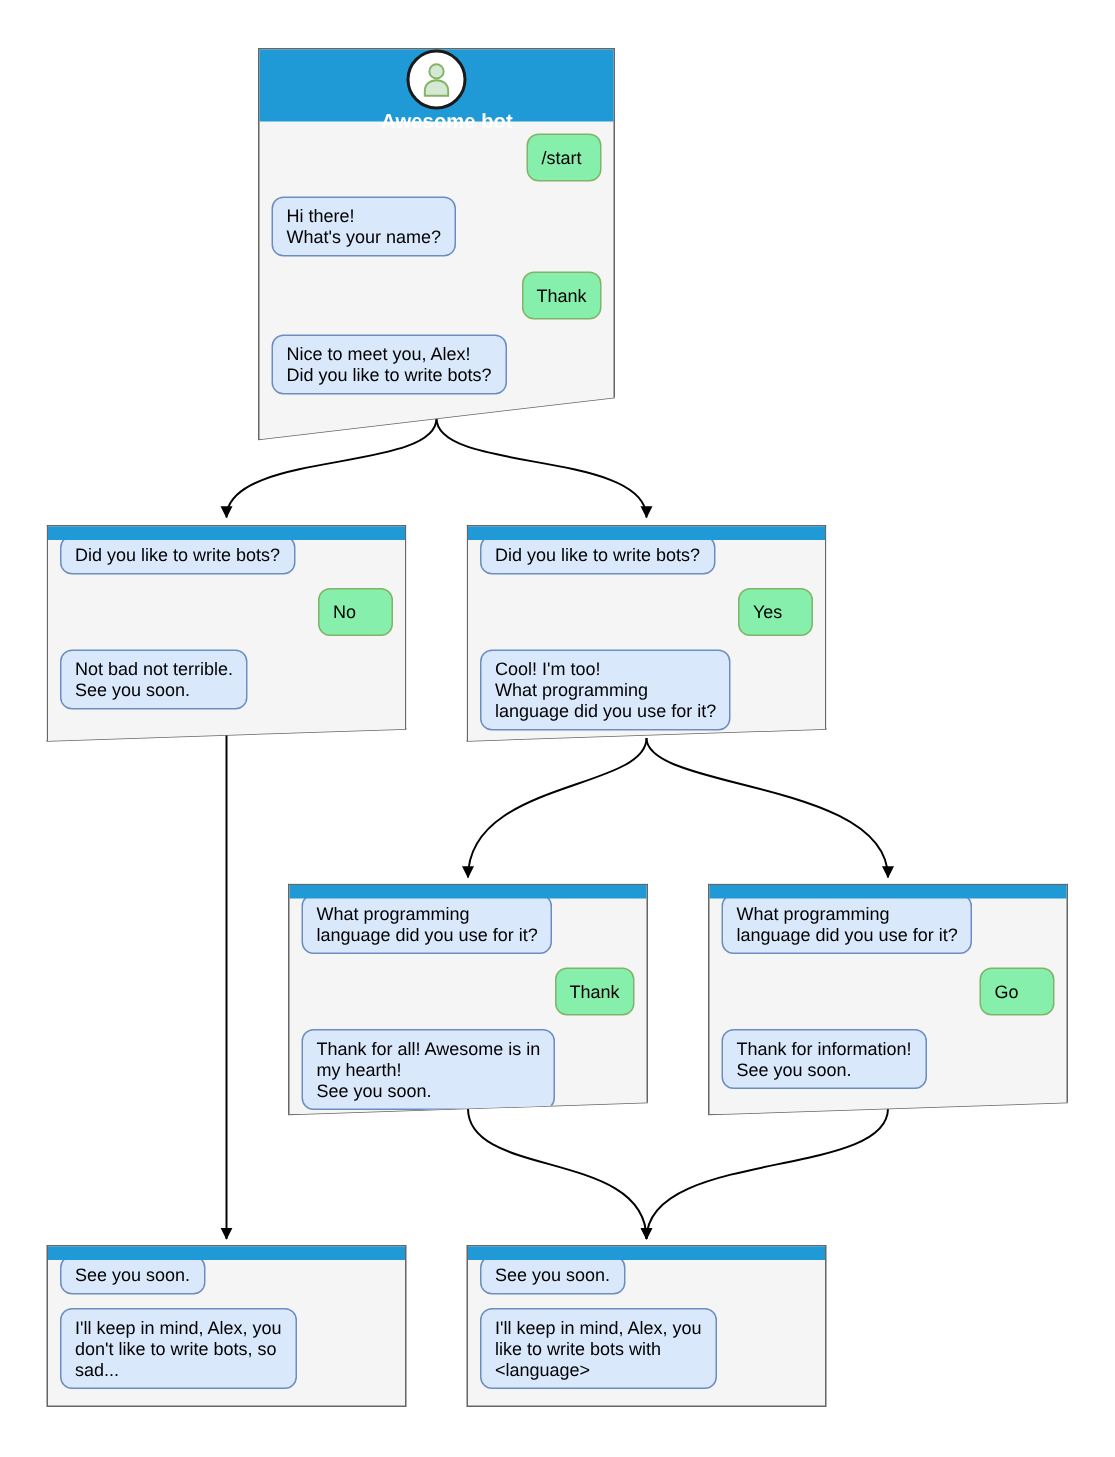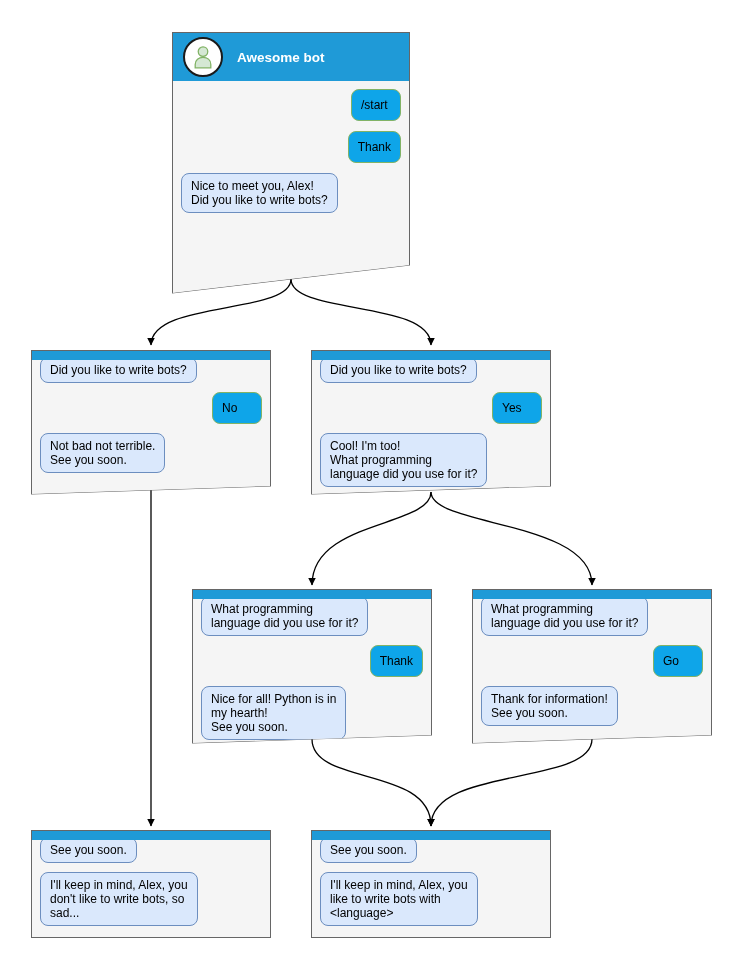--- a/index.html
+++ b/index.html
@@ -7,40 +7,40 @@
     position:relative;width:743px;height:971px;background:#ffffff;overflow:hidden;
     font-family:"Liberation Sans",sans-serif;
   }
   #edges{position:absolute;left:0;top:0;z-index:1;}
   .window{
     position:absolute;z-index:2;box-sizing:border-box;
     background:#f5f5f5;border:1px solid #666666;
   }
   .titlebar{
     position:relative;z-index:3;height:48px;background:#1f9ad7;
-    display:flex;align-items:center;padding:0 10px;
+    display:flex;align-items:center;padding:0 10px;flex-direction:column;
   }
   .avatar{
     width:40px;height:40px;border-radius:50%;background:#ffffff;
     border:2px solid #1a1a1a;box-sizing:border-box;
     display:flex;align-items:center;justify-content:center;flex:0 0 auto;
   }
   .title{color:#ffffff;font-size:13.5px;font-weight:bold;margin-left:14px;}
   .strip{position:relative;z-index:3;height:9px;background:#1f9ad7;}
   .msgs{
     position:relative;z-index:2;display:flex;flex-direction:column;
     align-items:flex-start;padding:8px;
   }
   .small .msgs{padding-top:0;margin-top:-3px;}
   .bubble{
     box-sizing:border-box;border-radius:8px;border:1px solid;
     font-size:12px;line-height:14px;white-space:pre;margin-bottom:9px;
   }
   .bubble.bot{background:#dae8fc;border-color:#6c8ebf;padding:5px 9px;align-self:flex-start;}
-  .bubble.user{background:#0ea5e9;border-color:#82b366;padding:8px 9px;align-self:flex-end;min-width:50px;}
+  .bubble.user{background:#86efac;border-color:#82b366;padding:8px 9px;align-self:flex-end;min-width:50px;}
   .w-main .bubble{margin-bottom:10px;}
 
   
   .w-main   {left:172px;top:32px;width:238px;height:261px;clip-path:polygon(0 0,100% 0,100% 233px,0 100%);border-bottom:none;}
   .w-no     {left:31px; top:350px;width:240px;height:144px;clip-path:polygon(0 0,100% 0,100% 136px,0 100%);border-bottom:none;}
   .w-yes    {left:311px;top:350px;width:240px;height:144px;clip-path:polygon(0 0,100% 0,100% 136px,0 100%);border-bottom:none;}
   .w-python {left:192px;top:589px;width:240px;height:154px;clip-path:polygon(0 0,100% 0,100% 146px,0 100%);border-bottom:none;}
   .w-go     {left:472px;top:589px;width:240px;height:154px;clip-path:polygon(0 0,100% 0,100% 146px,0 100%);border-bottom:none;}
   .w-end-no {left:31px; top:830px;width:240px;height:108px;}
   .w-end-yes{left:311px;top:830px;width:240px;height:108px;}
@@ -79,20 +79,22 @@
       <span class="avatar">
         <svg width="26" height="26" viewBox="0 0 24 24">
           <circle cx="12" cy="7" r="4.4" fill="#d5e8d4" stroke="#82b366" stroke-width="1.2"></circle>
           <path d="M4.8,22 v-3 c0-4.2 3.2-6.6 7.2-6.6 s7.2,2.4 7.2,6.6 v3 z" fill="#d5e8d4" stroke="#82b366" stroke-width="1.2"></path>
         </svg>
       </span>
       <span class="title">Awesome bot</span>
     </div>
     <div class="msgs">
       <div class="bubble user">/start</div>
+      <div class="bubble bot">Hi there!
+What's your name?</div>
       <div class="bubble user">Thank</div>
       <div class="bubble bot">Nice to meet you, Alex!
 Did you like to write bots?</div>
     </div>
   </div>
 
   <div class="window small w-no">
     <div class="strip"></div>
     <div class="msgs">
       <div class="bubble bot">Did you like to write bots?</div>
@@ -112,21 +114,21 @@
 language did you use for it?</div>
     </div>
   </div>
 
   <div class="window small w-python">
     <div class="strip"></div>
     <div class="msgs">
       <div class="bubble bot">What programming
 language did you use for it?</div>
       <div class="bubble user">Thank</div>
-      <div class="bubble bot">Nice for all! Python is in
+      <div class="bubble bot">Thank for all! Awesome is in
 my hearth!
 See you soon.</div>
     </div>
   </div>
 
   <div class="window small w-go">
     <div class="strip"></div>
     <div class="msgs">
       <div class="bubble bot">What programming
 language did you use for it?</div>

